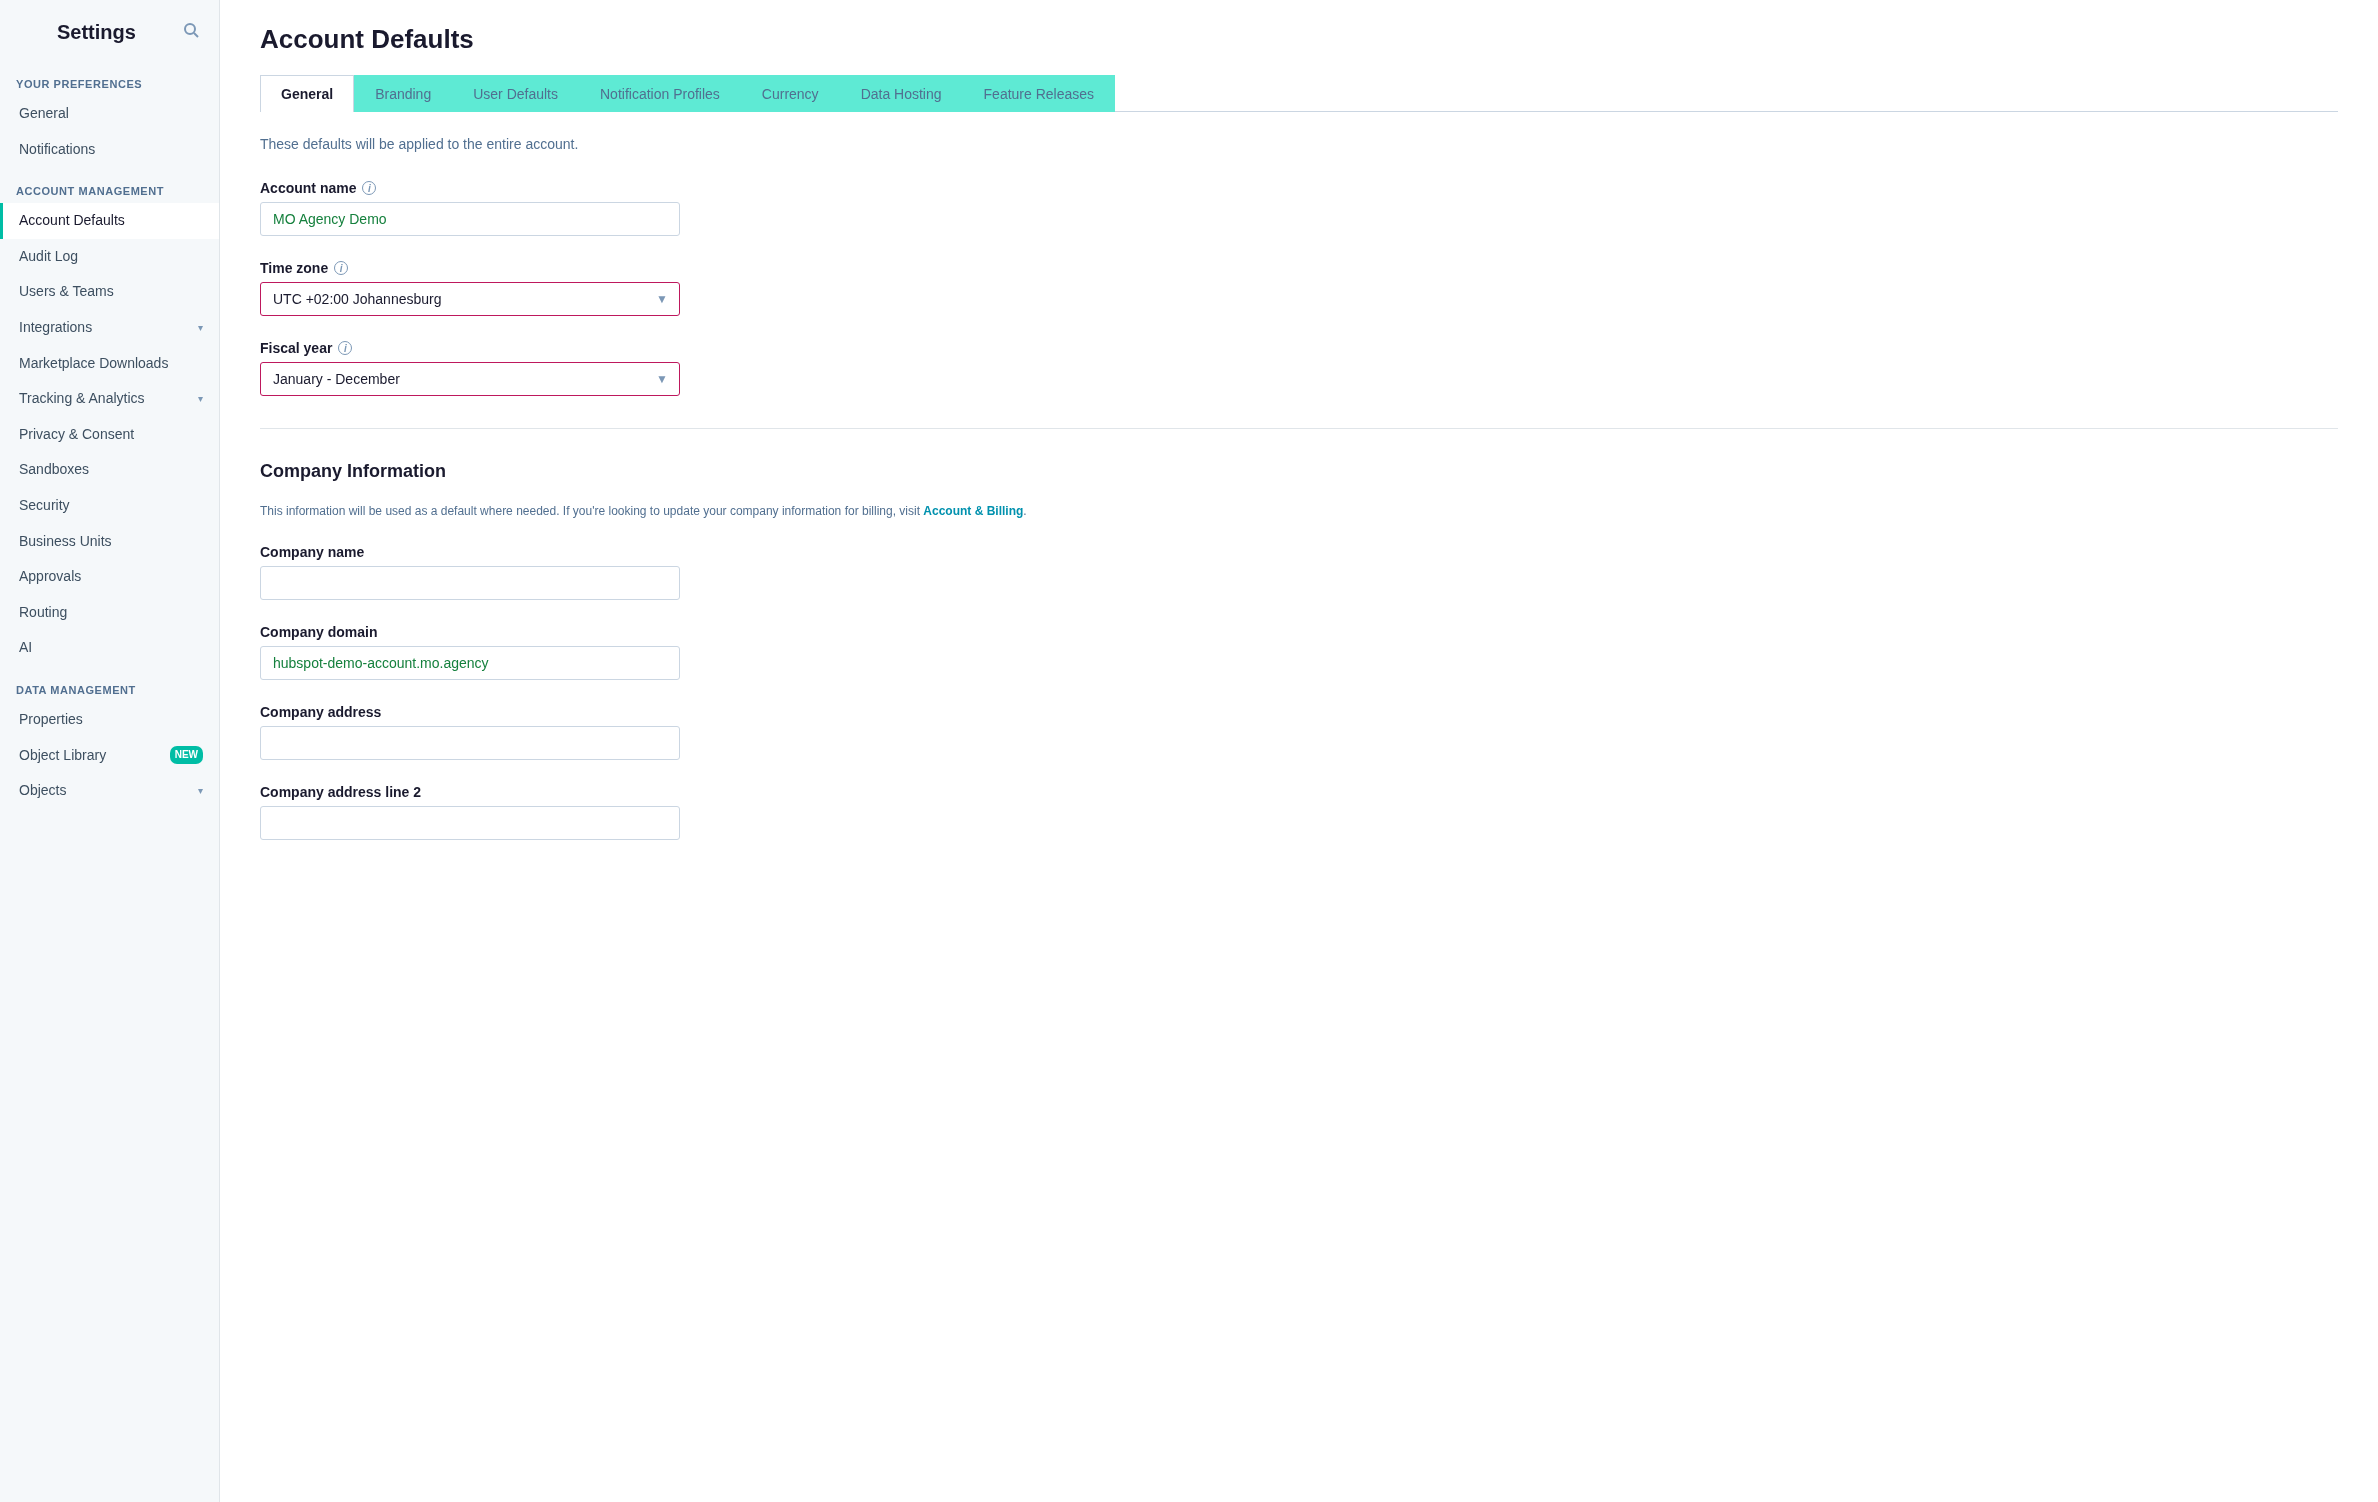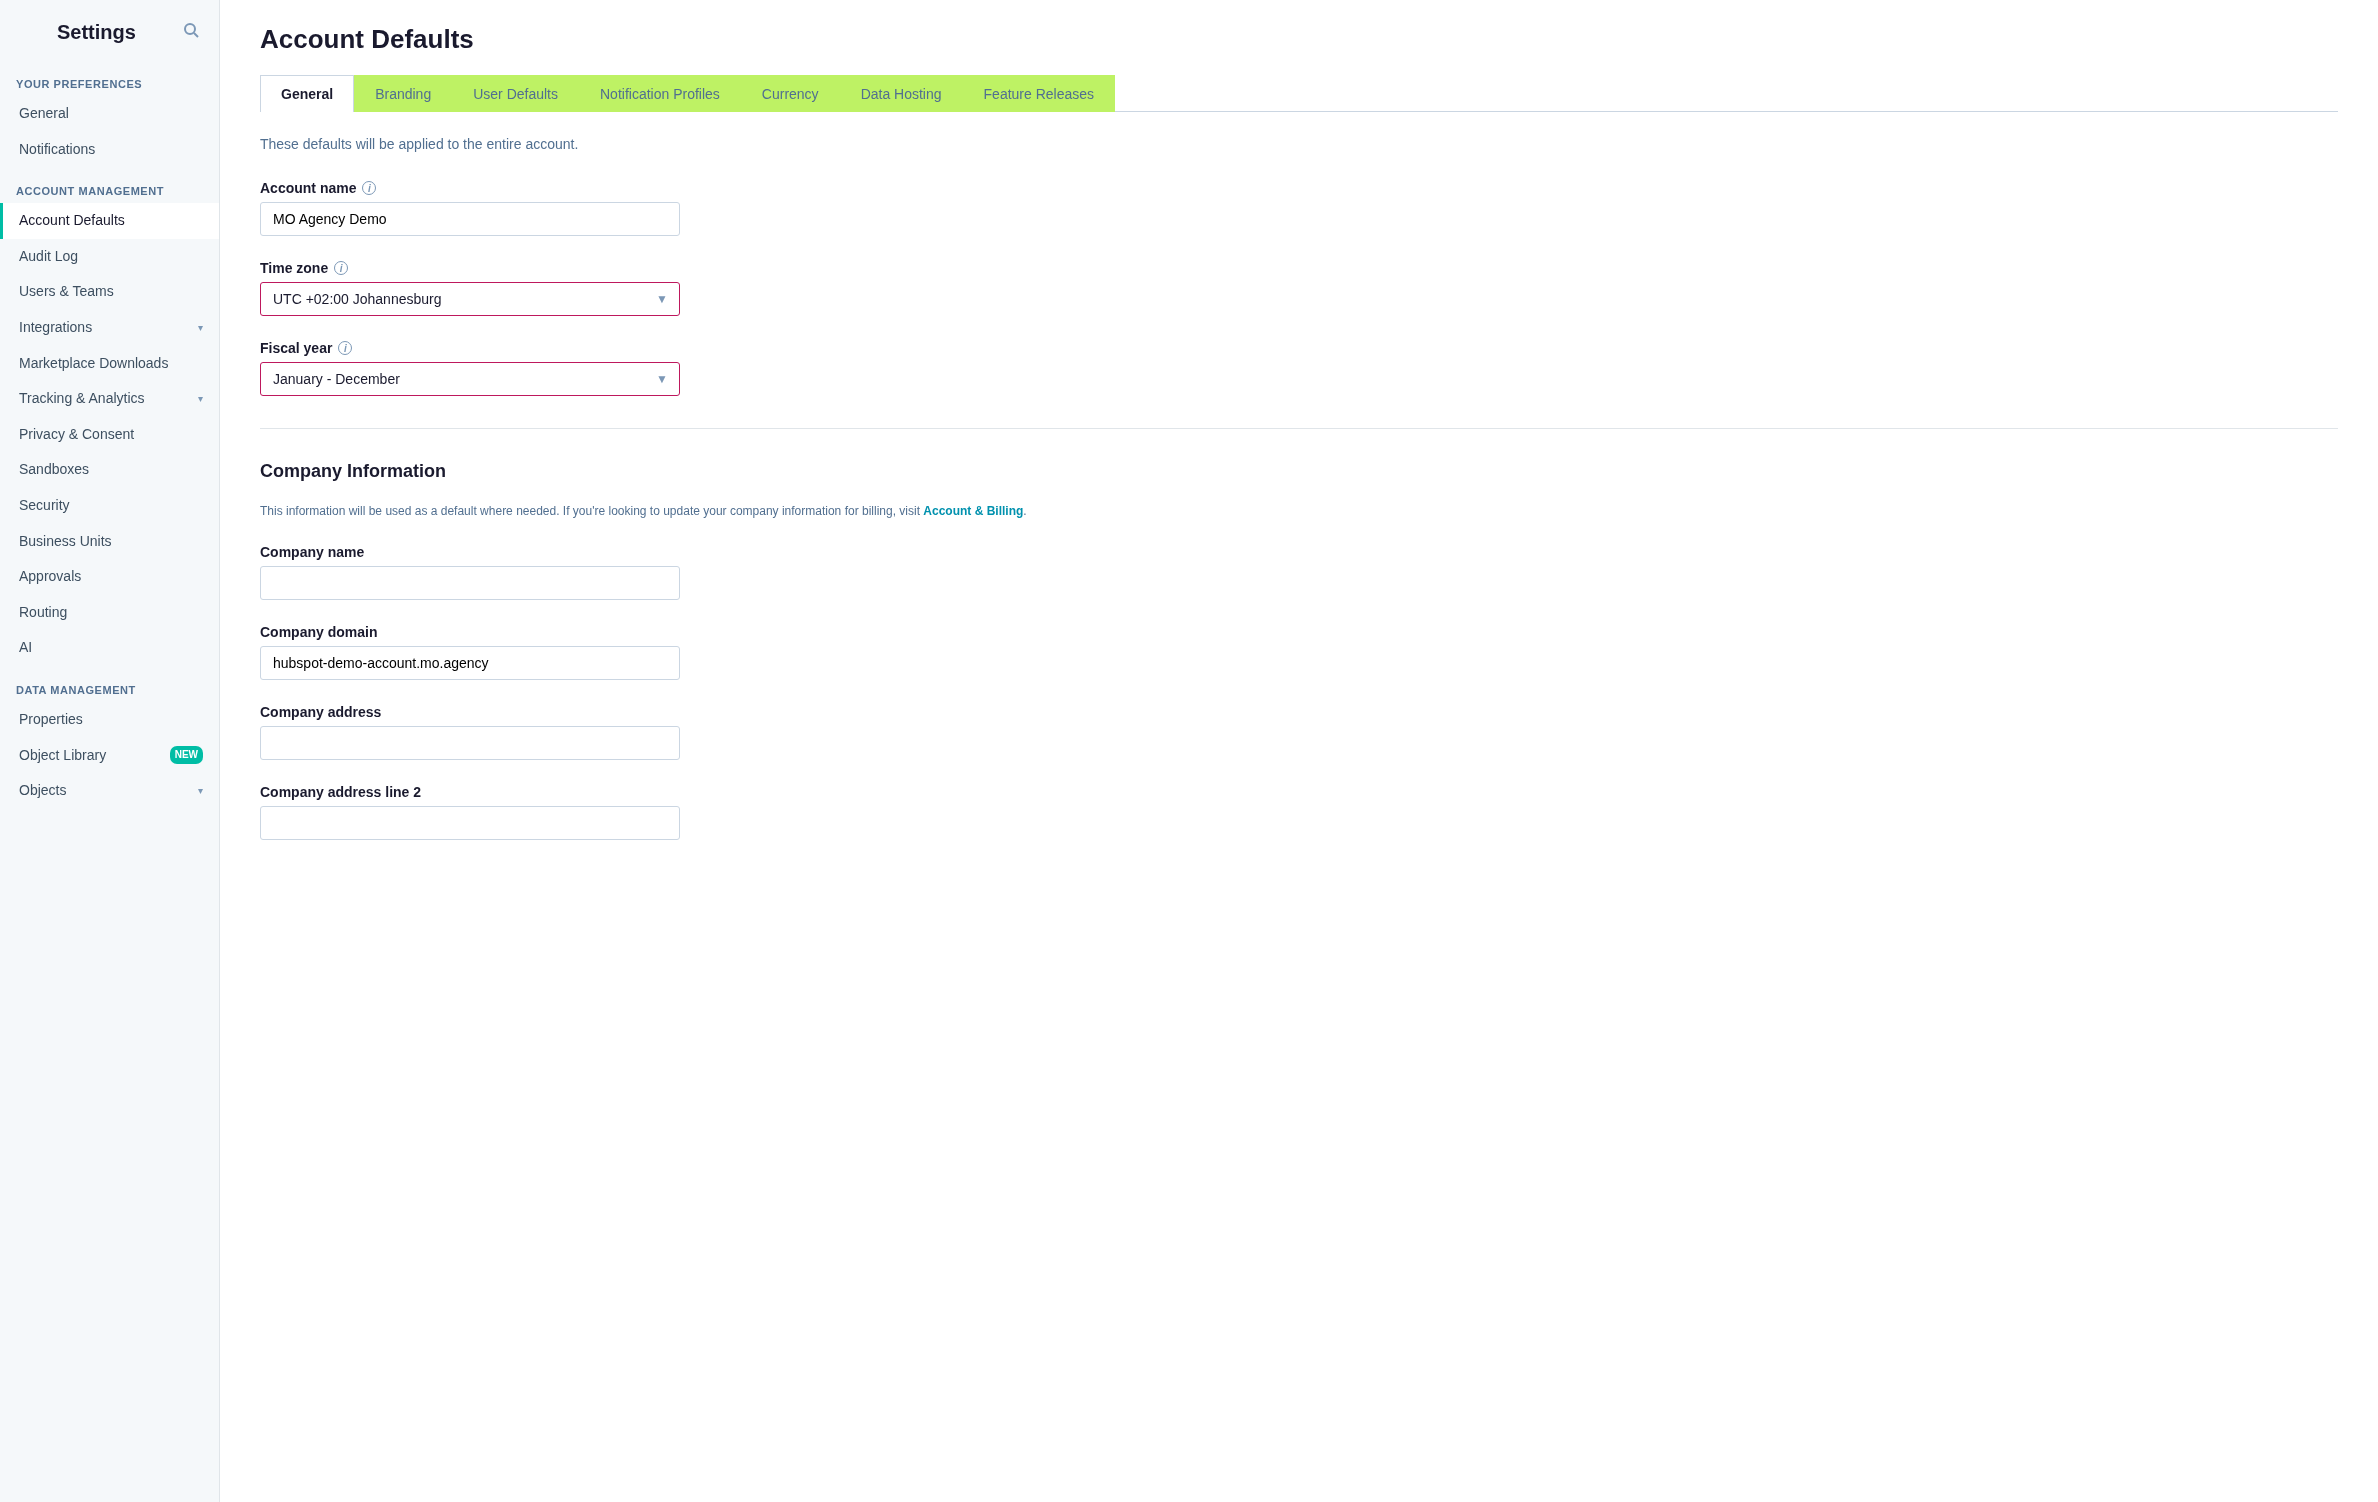--- a/index.html
+++ b/index.html
@@ -95,21 +95,21 @@
       margin-bottom: 24px;
     }
     .tab {
       padding: 10px 20px;
       font-size: 14px;
       color: #516f90;
       cursor: pointer;
       border: 1px solid transparent;
       border-bottom: none;
       margin-bottom: -1px;
-      background: #bef264;
+      background: #5eead4;
       white-space: nowrap;
     }
     .tab.active {
       color: #1a1a2e;
       font-weight: 600;
       border-color: #cbd6e2;
       border-bottom-color: #fff;
       background: #fff;
     }
 
@@ -145,21 +145,21 @@
       cursor: help;
       font-style: italic;
       font-weight: 700;
     }
     .form-input {
       width: 100%;
       padding: 8px 12px;
       border: 1px solid #cbd6e2;
       border-radius: 3px;
       font-size: 14px;
-      color: #000000;
+      color: #15803d;
       background: #fff;
       outline: none;
     }
     .form-select-wrapper {
       position: relative;
       width: 100%;
     }
     .form-select {
       width: 100%;
       padding: 8px 36px 8px 12px;

